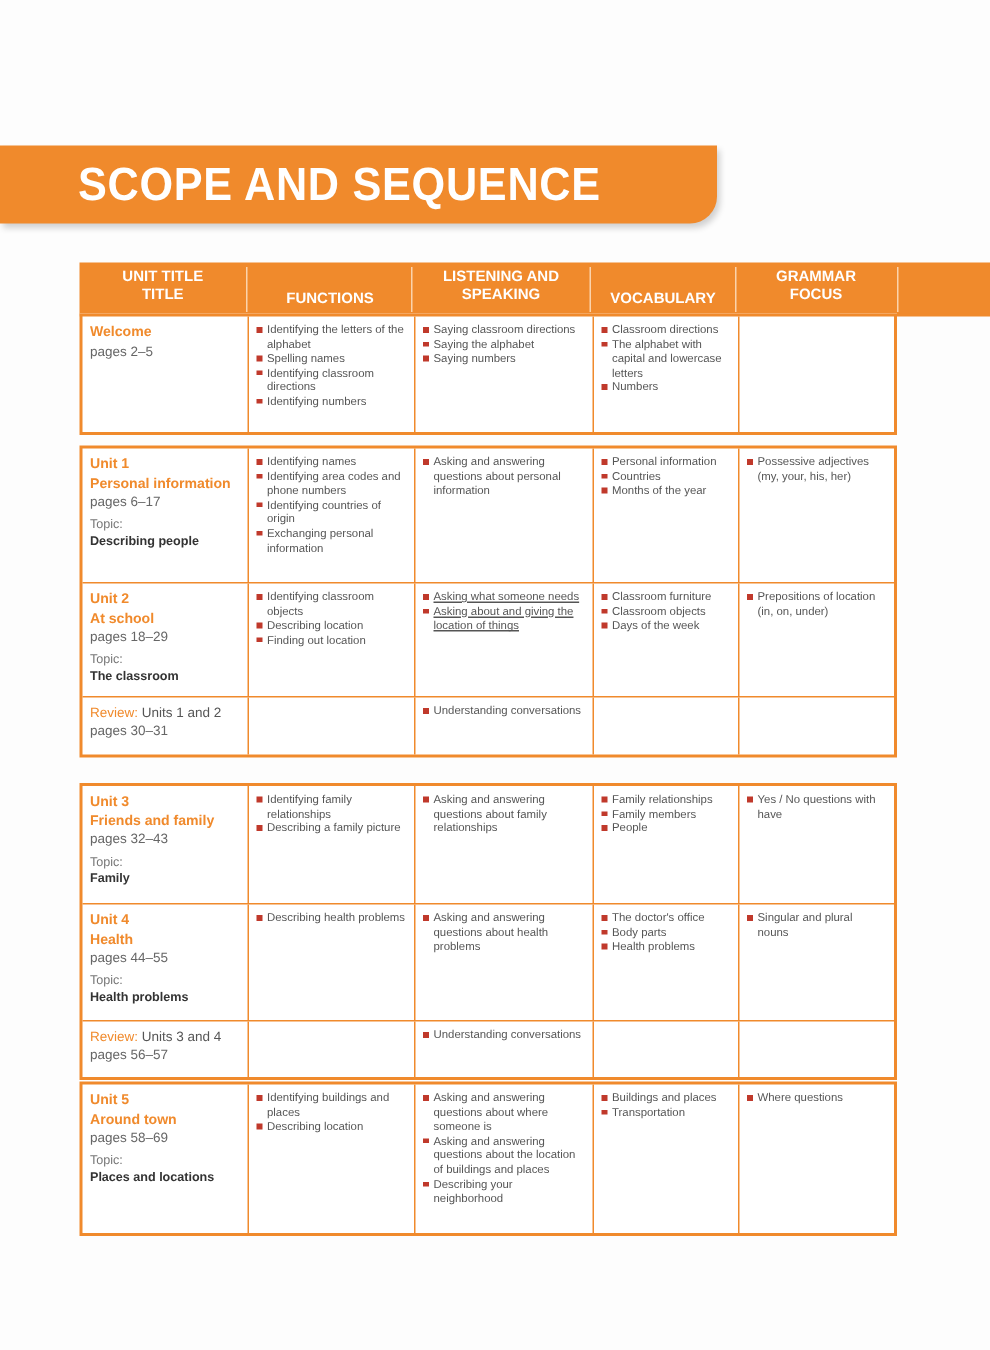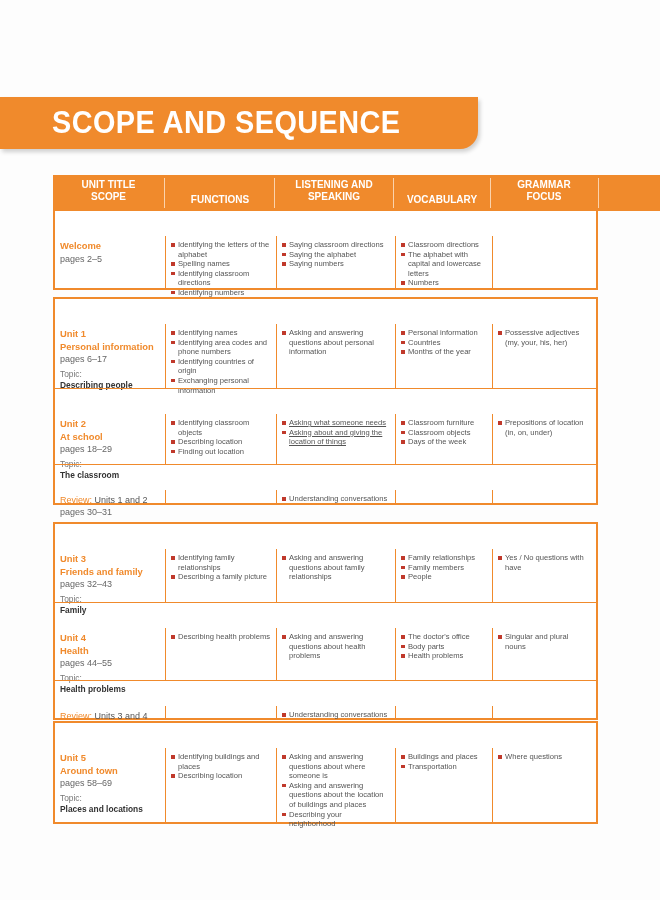--- a/index.html
+++ b/index.html
@@ -28,21 +28,21 @@
   }
   .hcell.two { align-items:flex-start; padding-top:4px; }
   .hsep { position:absolute; top:3px; width:1px; height:30px; background:#fbd3ac; }
   .block {
     position:absolute; left:53px; width:545px; border:2px solid #f08a2c; box-sizing:border-box; background:#fff;
   }
   .row { position:absolute; left:0; width:541px; box-sizing:border-box; }
   .row + .row { border-top:1.5px solid #f08a2c; }
   .cell {
     position:absolute; top:0; bottom:0; box-sizing:border-box; padding:4px 5px;
-    font-size:7.6px; line-height:9.6px; color:#555;margin-top:25px;
+    font-size:7.6px; line-height:9.6px; color:#555;
   }
   .cell.sep { border-left:1.5px solid #f08a2c; }
   .unit-label { color:#f08a2c; font-weight:bold; font-size:9.4px; line-height:12.5px; }
   .unit-pages { font-size:9px; line-height:12px; color:#666; }
   .topic-label { font-size:8.4px; line-height:11px; color:#777; margin-top:4px; }
   .topic-value { font-size:8.4px; line-height:11px; font-weight:bold; color:#333; }
   .review-label { color:#f08a2c; font-size:9px; }
   .review-units { color:#555; font-size:9px; }
   ul { margin:0; padding:0; list-style:none; }
   li { position:relative; padding-left:7px; }
@@ -52,21 +52,21 @@
 <body>
 
 <div class="banner">
   <div class="banner-title">SCOPE AND SEQUENCE</div>
 </div>
 
 <div class="header">
   <div class="hcell two" style="left:0;width:111px;">
     <div>
         <div>UNIT TITLE</div>
-        <div>SCOPE</div>
+        <div>TITLE</div>
       </div>
   </div>
   <div class="hsep" style="left:111px;"></div>
   <div class="hcell" style="left:112px;width:110px;">
     <div>FUNCTIONS</div>
   </div>
   <div class="hsep" style="left:221px;"></div>
   <div class="hcell two" style="left:222px;width:118px;">
     <div>
         <div>LISTENING AND</div>

